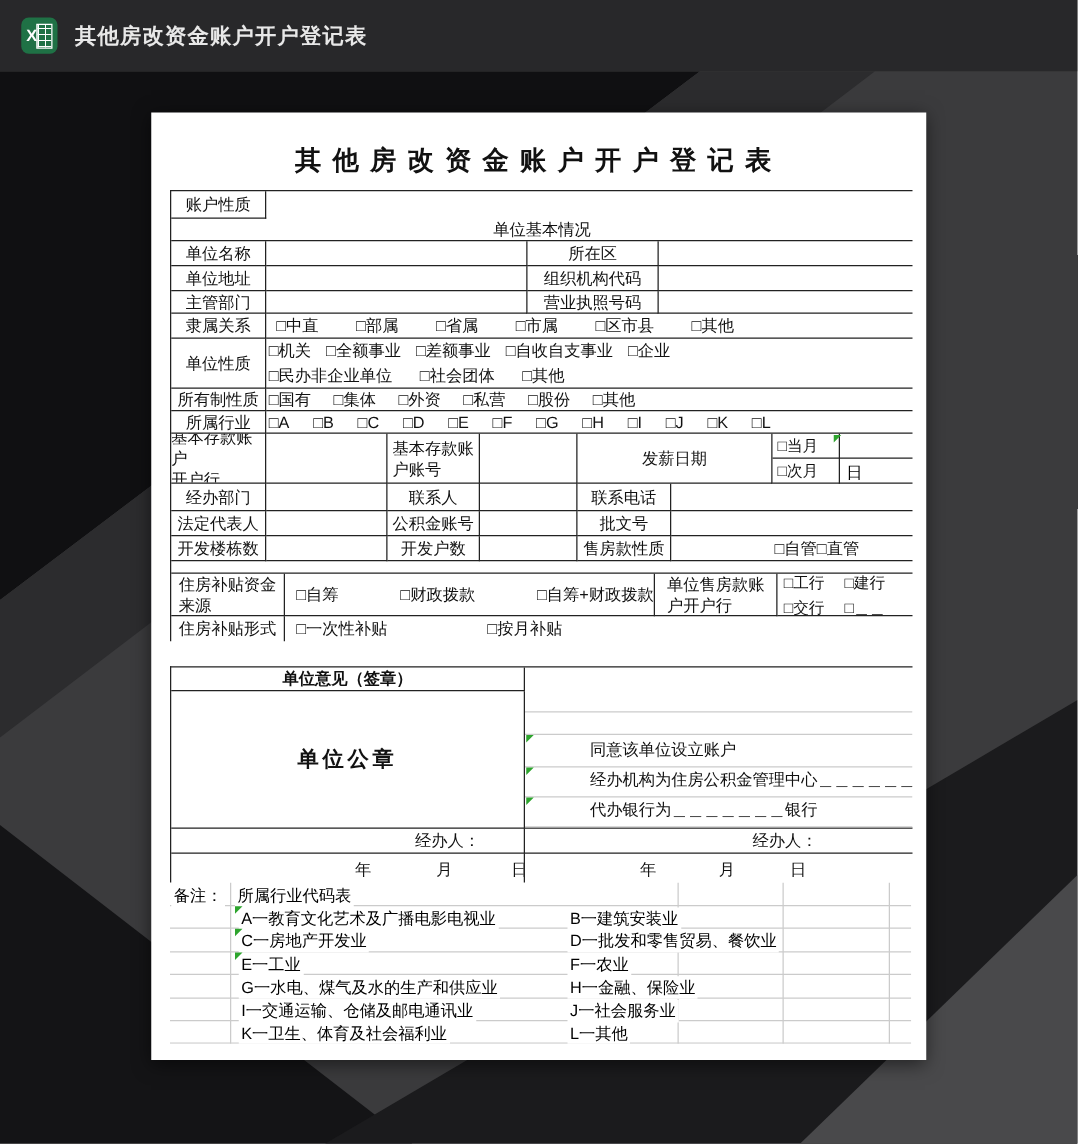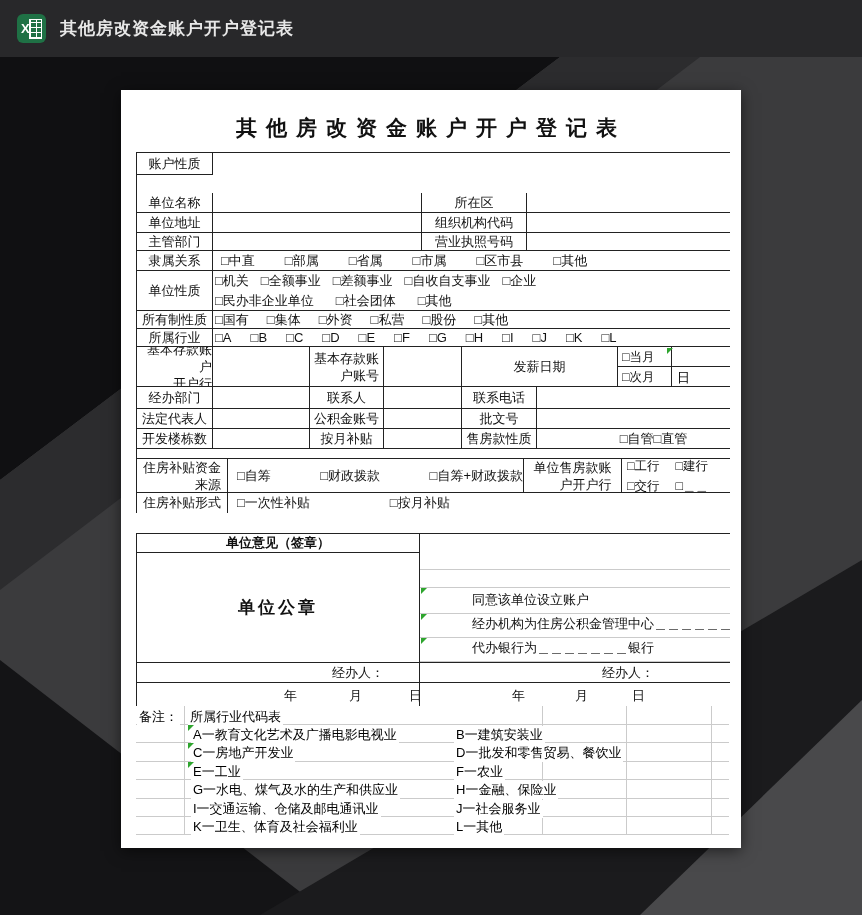--- a/index.html
+++ b/index.html
@@ -19,21 +19,21 @@
       background-image:repeating-linear-gradient(0deg,#fff 0 1px,transparent 1px 5px),
                        repeating-linear-gradient(90deg,#fff 0 1px,transparent 1px 6px);}
   .xl-x{position:absolute;left:4px;top:7px;font-weight:bold;color:#fff;font-size:13px;}
   .page{position:absolute;left:121px;top:90px;width:620px;height:758px;background:#fff;z-index:3;
         box-shadow:0 3px 14px rgba(0,0,0,.55);}
   .ftitle{position:absolute;left:0;top:24px;width:620px;text-align:center;font-size:21px;font-weight:bold;
         letter-spacing:9px;color:#111;}
   .t{position:absolute;border-top:1px solid #222;border-left:1px solid #222;}
   .c{position:absolute;box-sizing:border-box;border-right:1px solid #222;border-bottom:1px solid #222;
      font-size:13px;color:#111;display:flex;align-items:center;overflow:hidden;}
-  .lab{justify-content:center;text-align:right;}
+  .lab{justify-content:center;text-align:left;}
   .er{border-right:none;}
   .eb{border-bottom:none;}
   .pre{white-space:pre-line;line-height:17px;}
   .opts{gap:30px;padding-left:8px;}
   .opts span{white-space:nowrap;}
   .bold{font-weight:bold;}
   .hair{position:absolute;background:#222;}
   .glite{position:absolute;background:#cbcbcb;}
   .tri{position:absolute;width:0;height:0;border-top:6px solid #2ea52e;border-right:6px solid transparent;z-index:4;}
   .abs{position:absolute;white-space:pre;}
@@ -60,20 +60,21 @@
   <div class="appname">其他房改资金账户开户登记表</div>
 </div>
 
 <div class="page">
   <div class="ftitle">其他房改资金账户开户登记表</div>
 
   <div class="t" style="left:15px;top:62px;width:593px;height:360px;">
 
     <div class="c lab" style="left:0;top:0;width:76px;height:22px;">账户性质</div>
 
+    <div class="c lab er" style="left:0;top:22px;width:593px;height:18px;">单位基本情况</div>
 
     <div class="c lab" style="left:0;top:40px;width:76px;height:20px;">单位名称</div>
     <div class="c" style="left:76px;top:40px;width:209px;height:20px;"></div>
     <div class="c lab" style="left:285px;top:40px;width:105px;height:20px;">所在区</div>
     <div class="c er" style="left:390px;top:40px;width:203px;height:20px;"></div>
 
     <div class="c lab" style="left:0;top:60px;width:76px;height:20px;">单位地址</div>
     <div class="c" style="left:76px;top:60px;width:209px;height:20px;"></div>
     <div class="c lab" style="left:285px;top:60px;width:105px;height:20px;">组织机构代码</div>
     <div class="c er" style="left:390px;top:60px;width:203px;height:20px;"></div>
@@ -158,21 +159,21 @@
 
     <div class="c lab" style="left:0;top:256px;width:76px;height:20px;">法定代表人</div>
     <div class="c" style="left:76px;top:256px;width:97px;height:20px;"></div>
     <div class="c lab" style="left:173px;top:256px;width:74px;height:20px;">公积金账号</div>
     <div class="c" style="left:247px;top:256px;width:78px;height:20px;"></div>
     <div class="c lab" style="left:325px;top:256px;width:75px;height:20px;">批文号</div>
     <div class="c er" style="left:400px;top:256px;width:193px;height:20px;"></div>
 
     <div class="c lab" style="left:0;top:276px;width:76px;height:20px;">开发楼栋数</div>
     <div class="c" style="left:76px;top:276px;width:97px;height:20px;"></div>
-    <div class="c lab" style="left:173px;top:276px;width:74px;height:20px;">按月补贴</div>
+    <div class="c lab" style="left:173px;top:276px;width:74px;height:20px;">开发户数</div>
     <div class="c" style="left:247px;top:276px;width:78px;height:20px;"></div>
     <div class="c lab" style="left:325px;top:276px;width:75px;height:20px;">售房款性质</div>
     <div class="c lab er" style="left:400px;top:276px;width:193px;height:20px;padding-left:40px;">□自管□直管</div>
 
     <div class="c er" style="left:0;top:296px;width:593px;height:10px;"></div>
 
     <div class="c lab pre" style="left:0;top:306px;width:91px;height:34px;">住房补贴资金
 来源</div>
     <div class="c opts" style="left:91px;top:306px;width:296px;height:34px;gap:36px;padding-left:9px;justify-content:space-between;">
         <span>□自筹</span>

